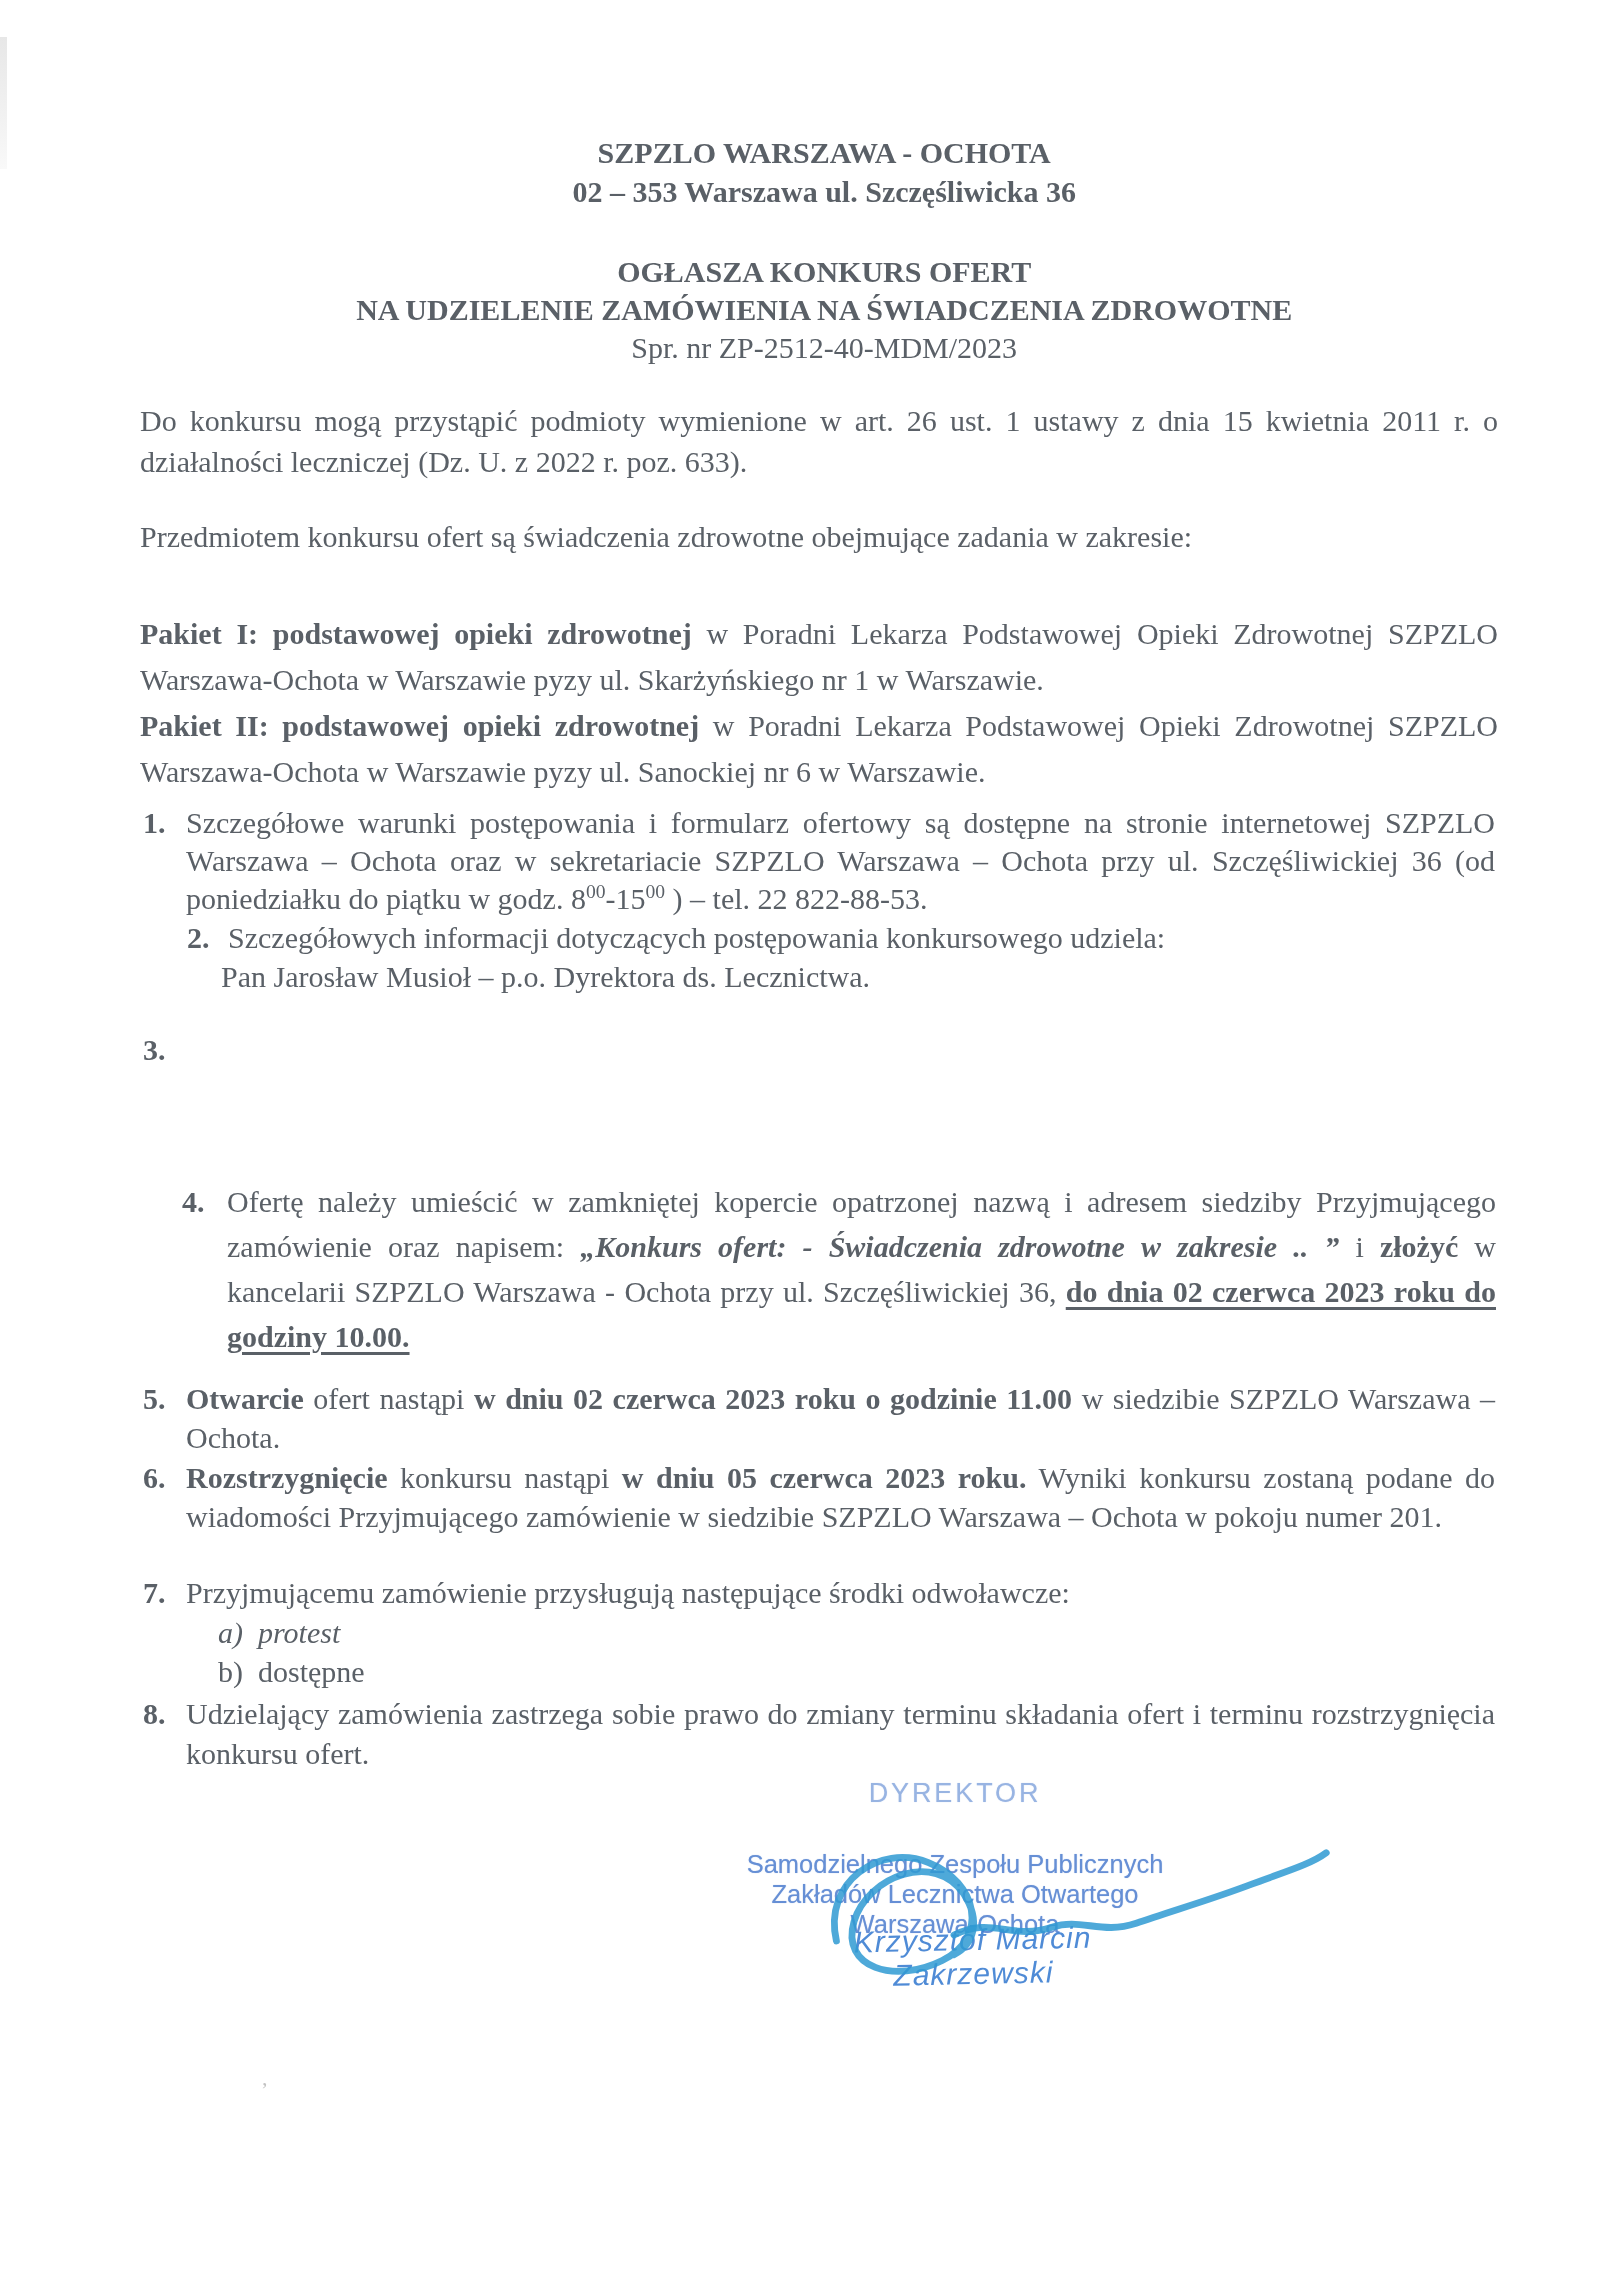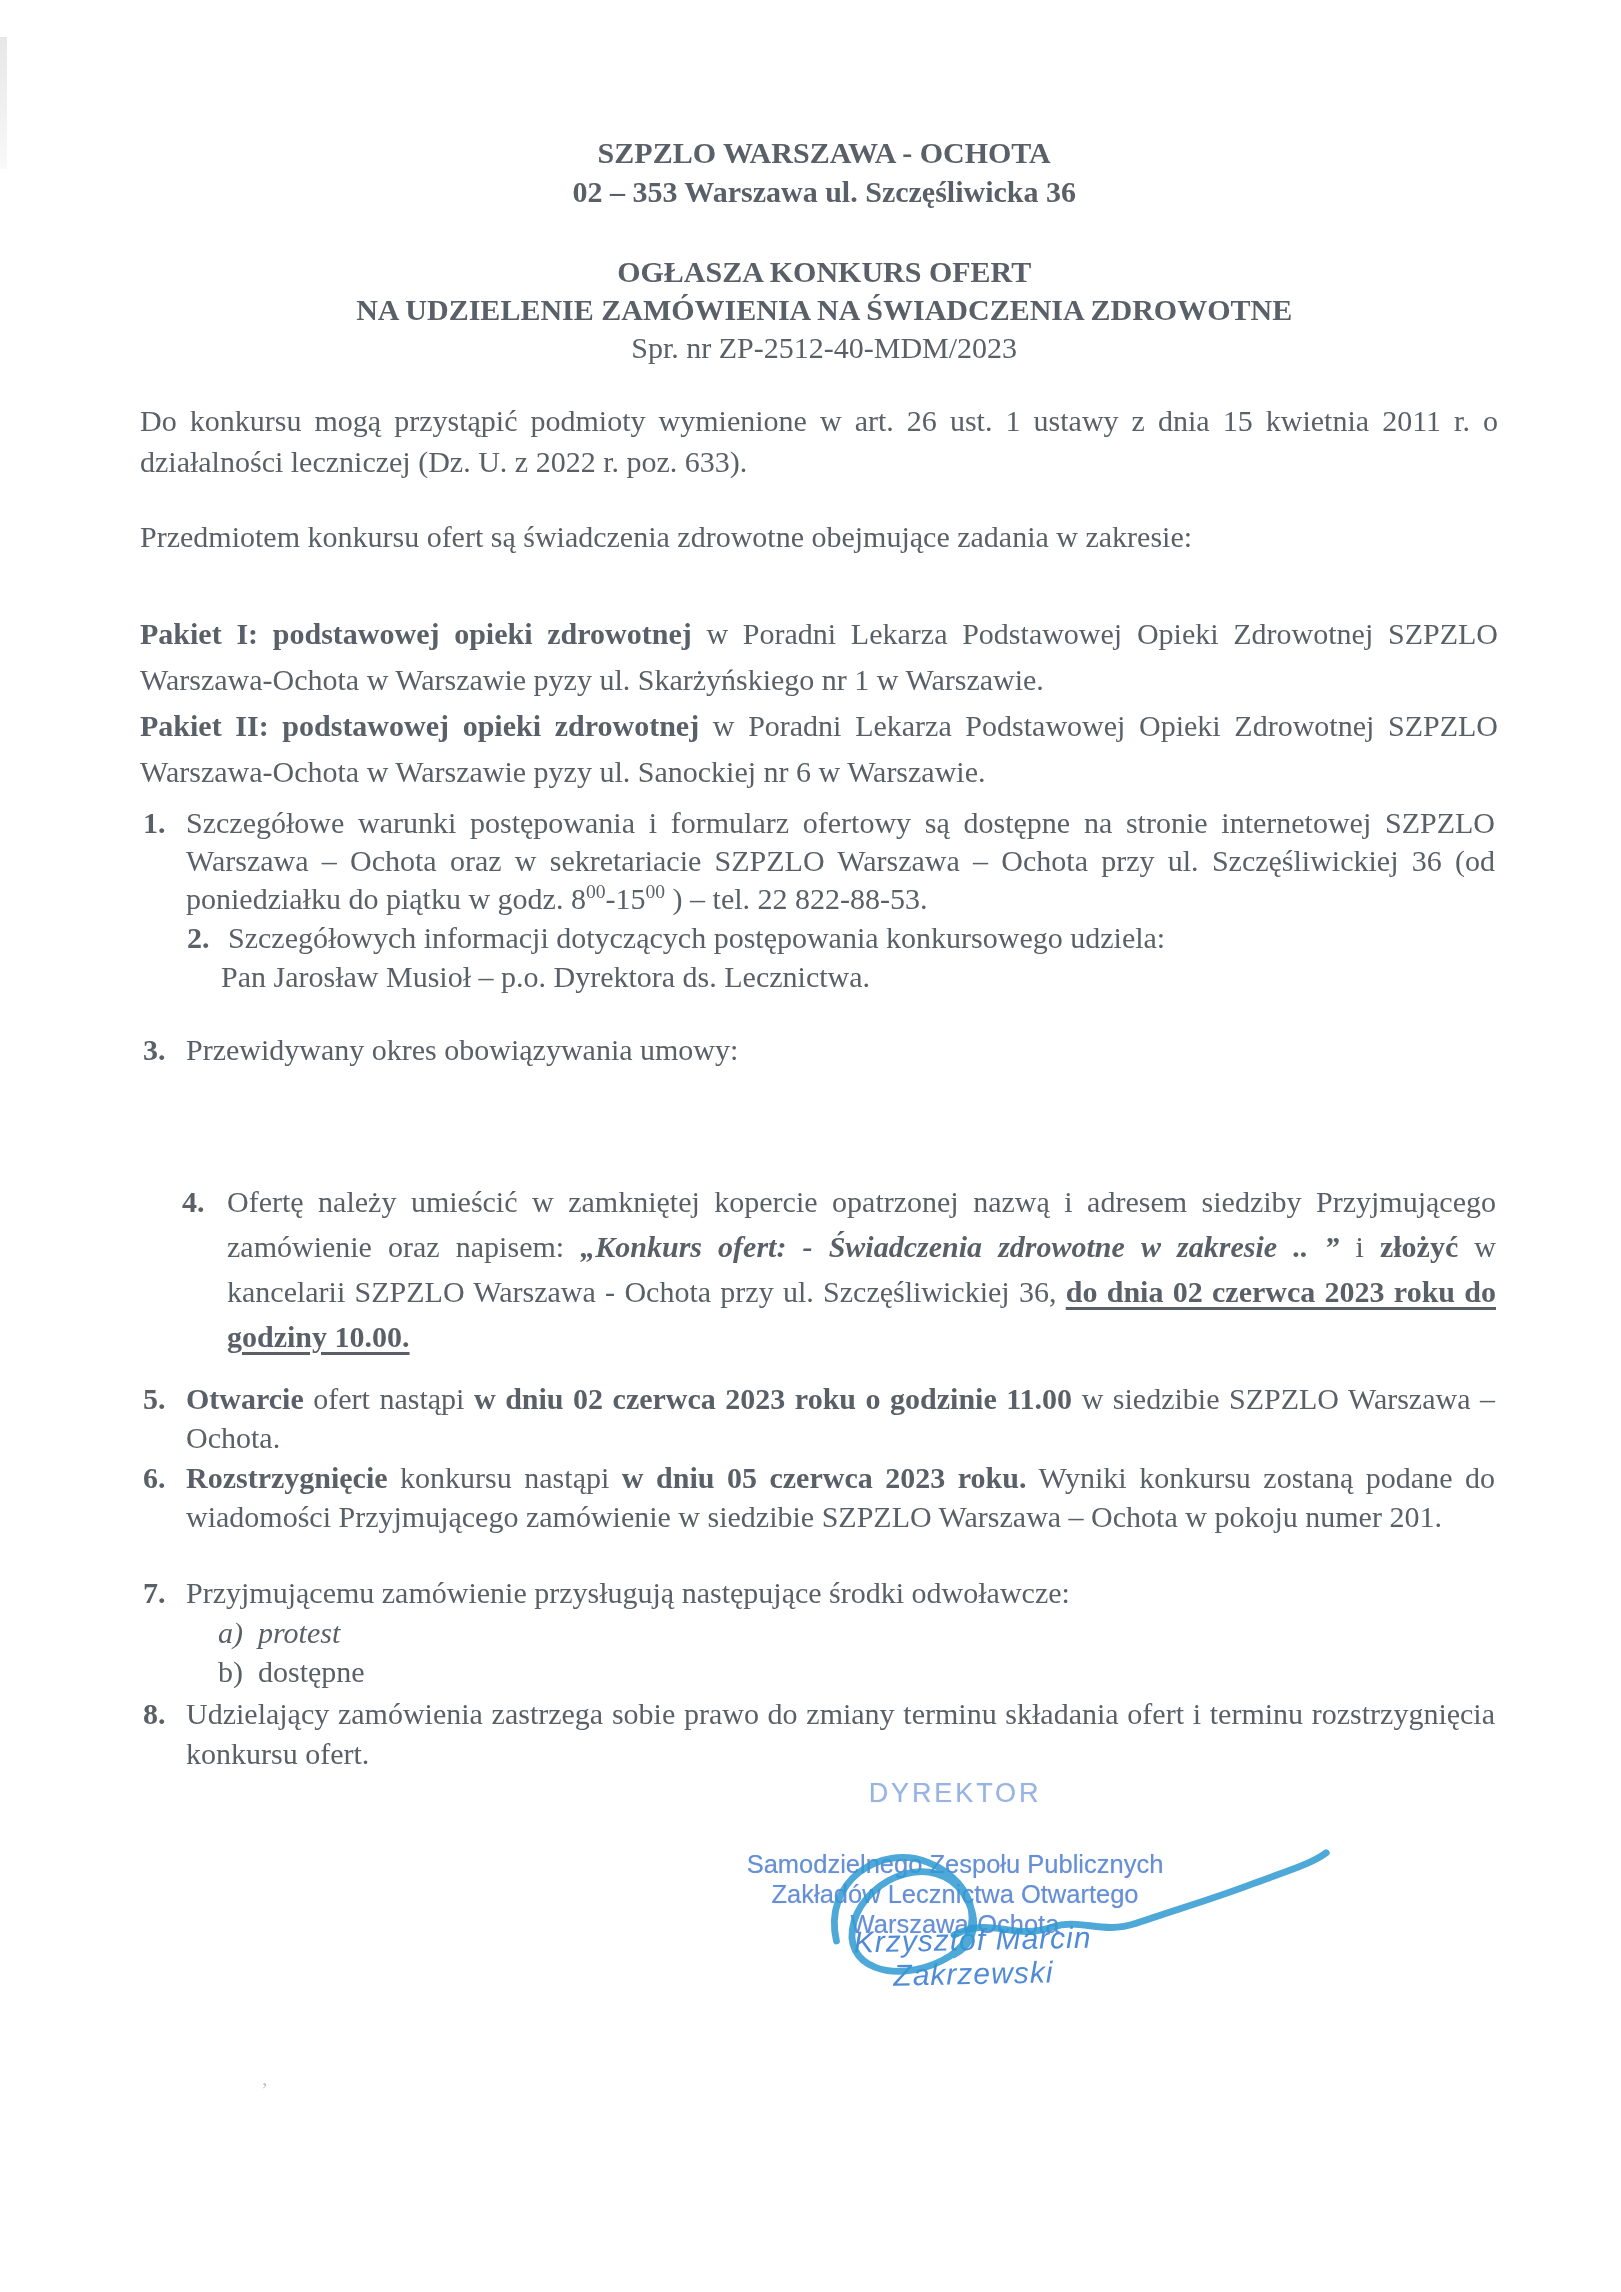--- a/index.html
+++ b/index.html
@@ -78,21 +78,20 @@
   </div>
 
   <div class="abs item" style="top:918px;left:228px;width:1267px;line-height:40px;text-align:left;">
     <span class="num b" style="left:-41px;">2.</span>
     <span>Szczegółowych informacji dotyczących postępowania konkursowego udziela:</span>
   </div>
   <div class="abs item" style="top:960px;left:221px;width:1274px;text-align:left;">Pan Jarosław Musioł – p.o. Dyrektora ds. Lecznictwa.</div>
 
   <div class="abs item" style="top:1033px;left:186px;width:1309px;text-align:left;">
     <span class="num b" style="left:-43px;">3.</span>
-    <span>Przewidywany okres obowiązywania umowy:</span>
   </div>
 
   <div class="abs item" style="top:1179px;left:227px;width:1269px;line-height:45px;">
     <span class="num b" style="left:-45px;">4.</span>
     <span>Ofertę należy umieścić w zamkniętej kopercie opatrzonej nazwą i adresem siedziby Przyjmującego zamówienie oraz napisem: </span><span class="bi">„Konkurs ofert: - Świadczenia zdrowotne w zakresie .. ”</span><span> i </span><span class="b">złożyć</span><span> w kancelarii SZPZLO Warszawa - Ochota przy ul. Szczęśliwickiej 36, </span><span class="bu">do dnia 02 czerwca 2023 roku do godziny 10.00.</span>
   </div>
 
   <div class="abs item" style="top:1379px;left:186px;width:1309px;line-height:39px;">
     <span class="num b" style="left:-43px;">5.</span>
     <span class="b">Otwarcie</span><span> ofert nastąpi </span><span class="b">w dniu 02 czerwca 2023 roku o godzinie 11.00</span><span> w siedzibie SZPZLO Warszawa – Ochota.</span>

